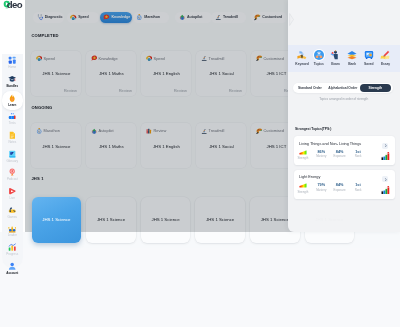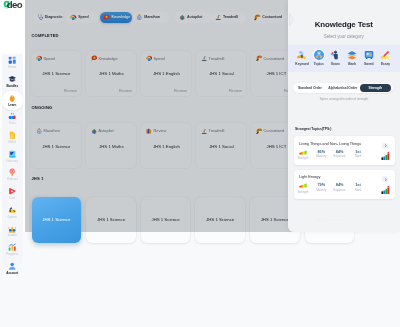--- a/index.html
+++ b/index.html
@@ -572,24 +572,20 @@
       </div>
     <div class="dim"></div>
   </div>
 
   <div class="panel">
     <div class="phandle">
       <svg viewBox="0 0 10 26">
           <path d="M1.2 1 L9 13 L1.2 25 Z" fill="#f0f1f3" stroke="#d9dcdf" stroke-width=".9" stroke-linejoin="round"></path>
         </svg>
     </div>
-    <div class="phead">
-      <div class="ptitle">Knowledge Test</div>
-      <div class="psub">Select your category</div>
-    </div>
     <div class="cats">
         <div class="cat">
           <span class="cic">
             <svg viewBox="0 0 24 24">
               <path d="M5.4 3.4 C8 2.4 11.4 3.4 13.4 5.4 L10.6 9.4 C9.2 8.4 7.4 8 6 8.6 Z" fill="#7fb4ee"></path>
               <path d="M13.4 5.4 C15.4 7.4 16.4 10.6 15.6 13.2 L10.6 11.6 C11 10.4 11 9.8 10.6 9.4 Z" fill="#a9cdf4"></path>
               <path d="M1 14.6 C4.6 12.4 10 12.4 13.4 14.6 L13.4 21 C10 18.8 4.6 18.8 1 21 Z" fill="#f0a01e"></path>
               <path d="M7.6 13 C12 13 18 14.2 22.4 17.4 L19.6 22 C15.6 19.4 10.6 18.2 6.2 18.4 Z" fill="#fbc049"></path>
               <rect x="9.2" y="11.4" width="5" height="7.4" rx="1" fill="#6b5730"></rect>
             </svg>

